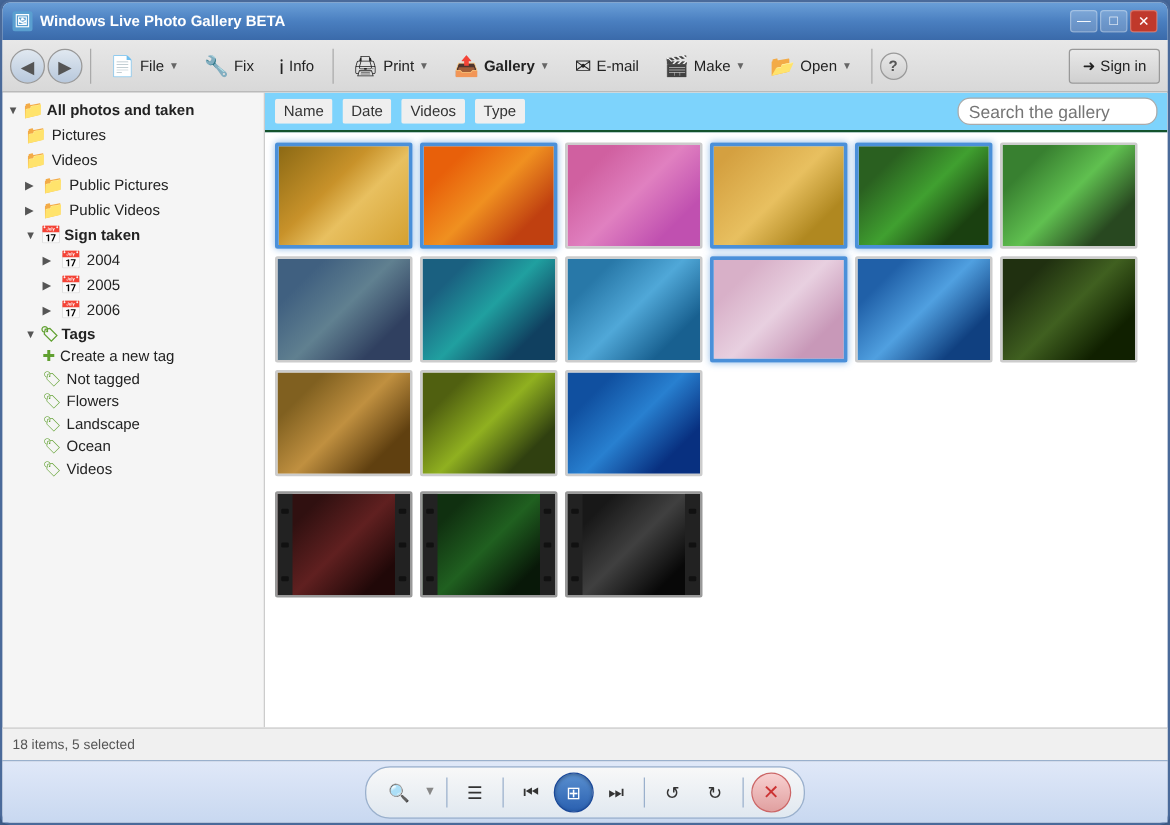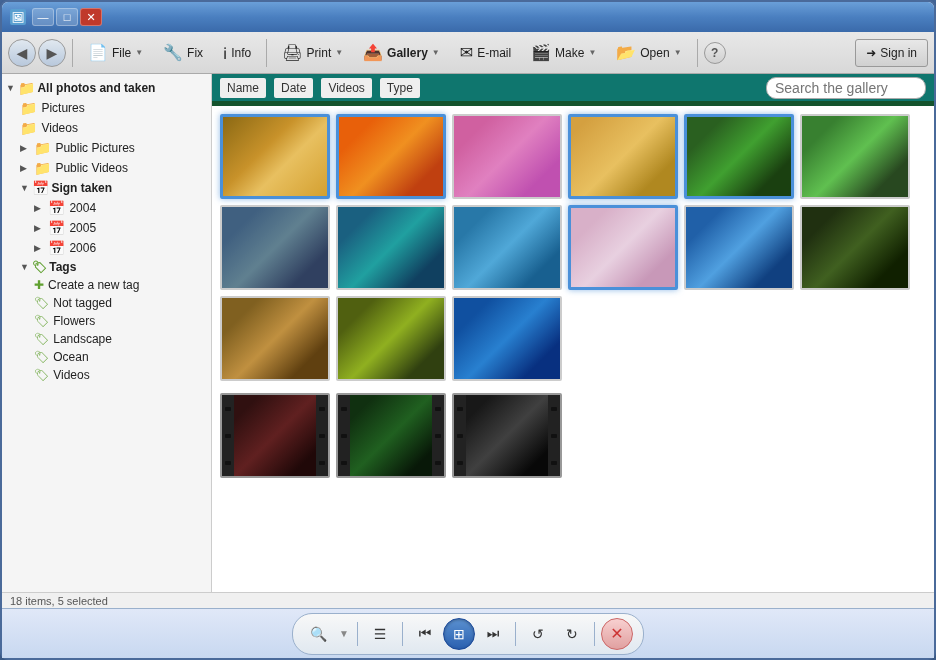--- a/index.html
+++ b/index.html
@@ -154,22 +154,22 @@
     .gallery-area {
       flex: 1;
       display: flex;
       flex-direction: column;
       background: white;
       overflow: hidden;
     }
 
     
     .gallery-header {
-      background: #0f766e;
-      border-bottom: 5px solid #14532d;
+      background: #7dd3fc;
+      border-bottom: 2px solid #14532d;
       height: 32px;
       display: flex;
       align-items: center;
       padding: 4px 8px;
       gap: 8px;
     }
     .col-header {
       font-size: 12px;
       color: #333;
       padding: 2px 6px;
@@ -271,21 +271,21 @@
     }
     .video-strip.right { left: auto; right: 0; }
     .film-hole {
       width: 6px; height: 4px;
       background: #111;
       border-radius: 1px;
     }
 
     
     .status-bar {
-      height: 16px;
+      height: 26px;
       background: #f0f0f0;
       border-top: 1px solid #ccc;
       display: flex;
       align-items: center;
       padding: 4px 8px;
       font-size: 11px;
       color: #555;
     }
 
     
@@ -343,20 +343,21 @@
     .sidebar::-webkit-scrollbar-track { background: #f0f0f0; }
     .sidebar::-webkit-scrollbar-thumb { background: #c0c0c0; border-radius: 4px; }
   </style>
 </head>
 <body>
 
 <div class="window">
 
   <div class="title-bar">
     <div class="app-icon">🖼</div>
+    <span class="title-text">Windows Live Photo Gallery BETA</span>
     <div class="title-controls">
       <button class="title-btn">—</button>
       <button class="title-btn">□</button>
       <button class="title-btn close">✕</button>
     </div>
   </div>
 
   <div class="toolbar">
     <button class="nav-btn">◀</button>
     <button class="nav-btn">▶</button>

